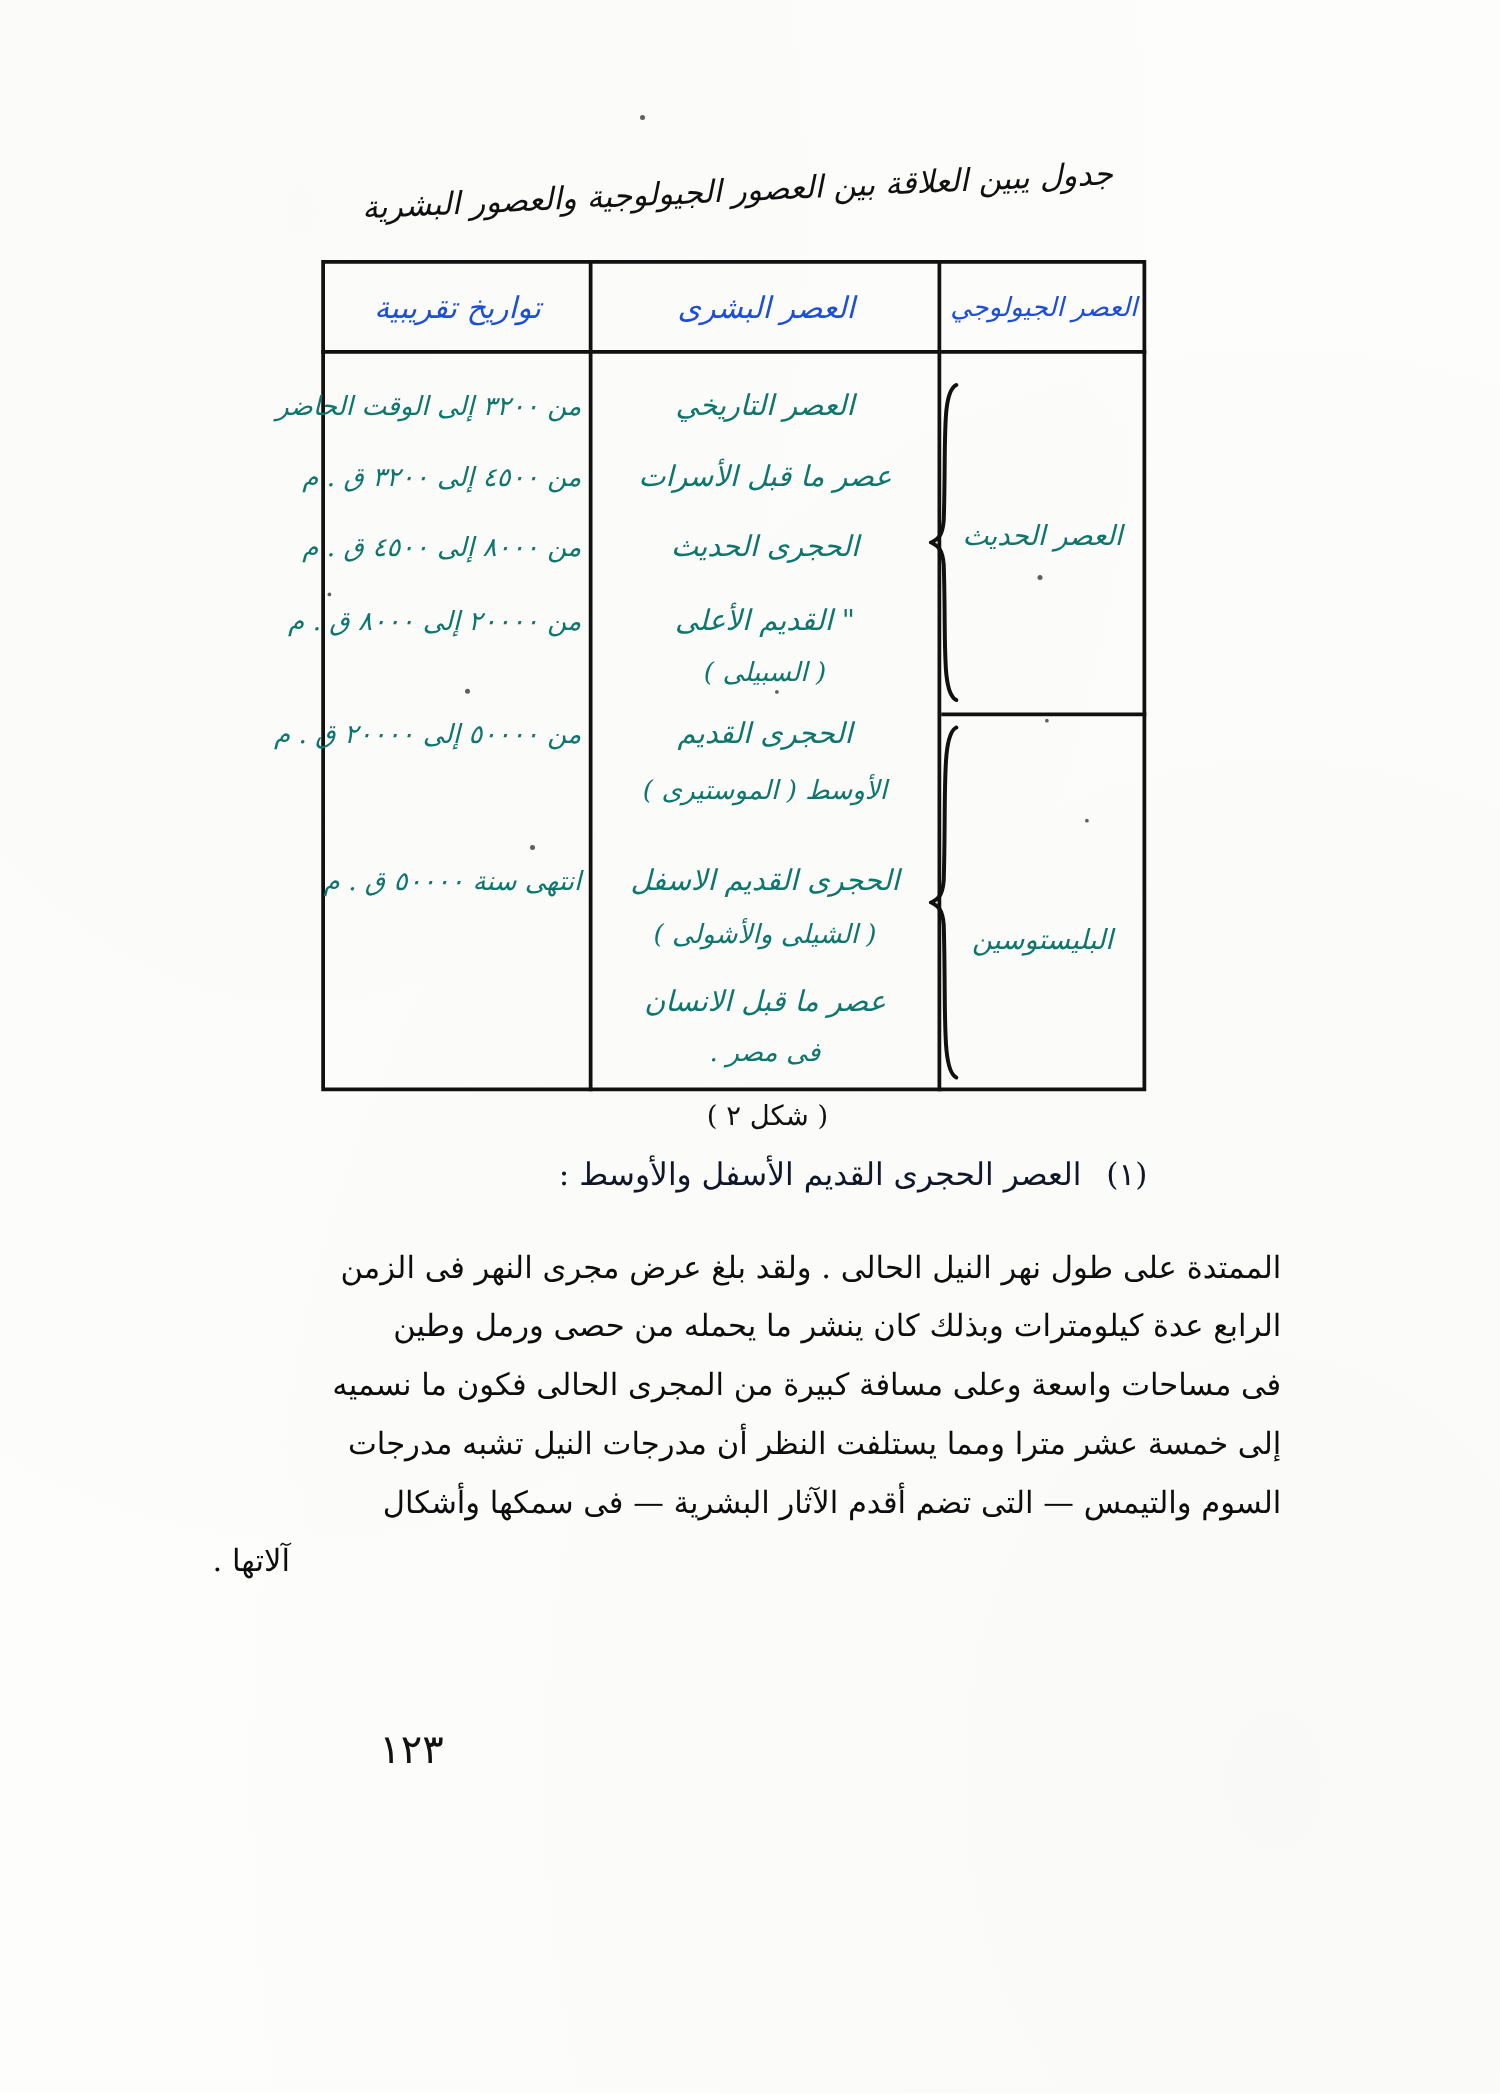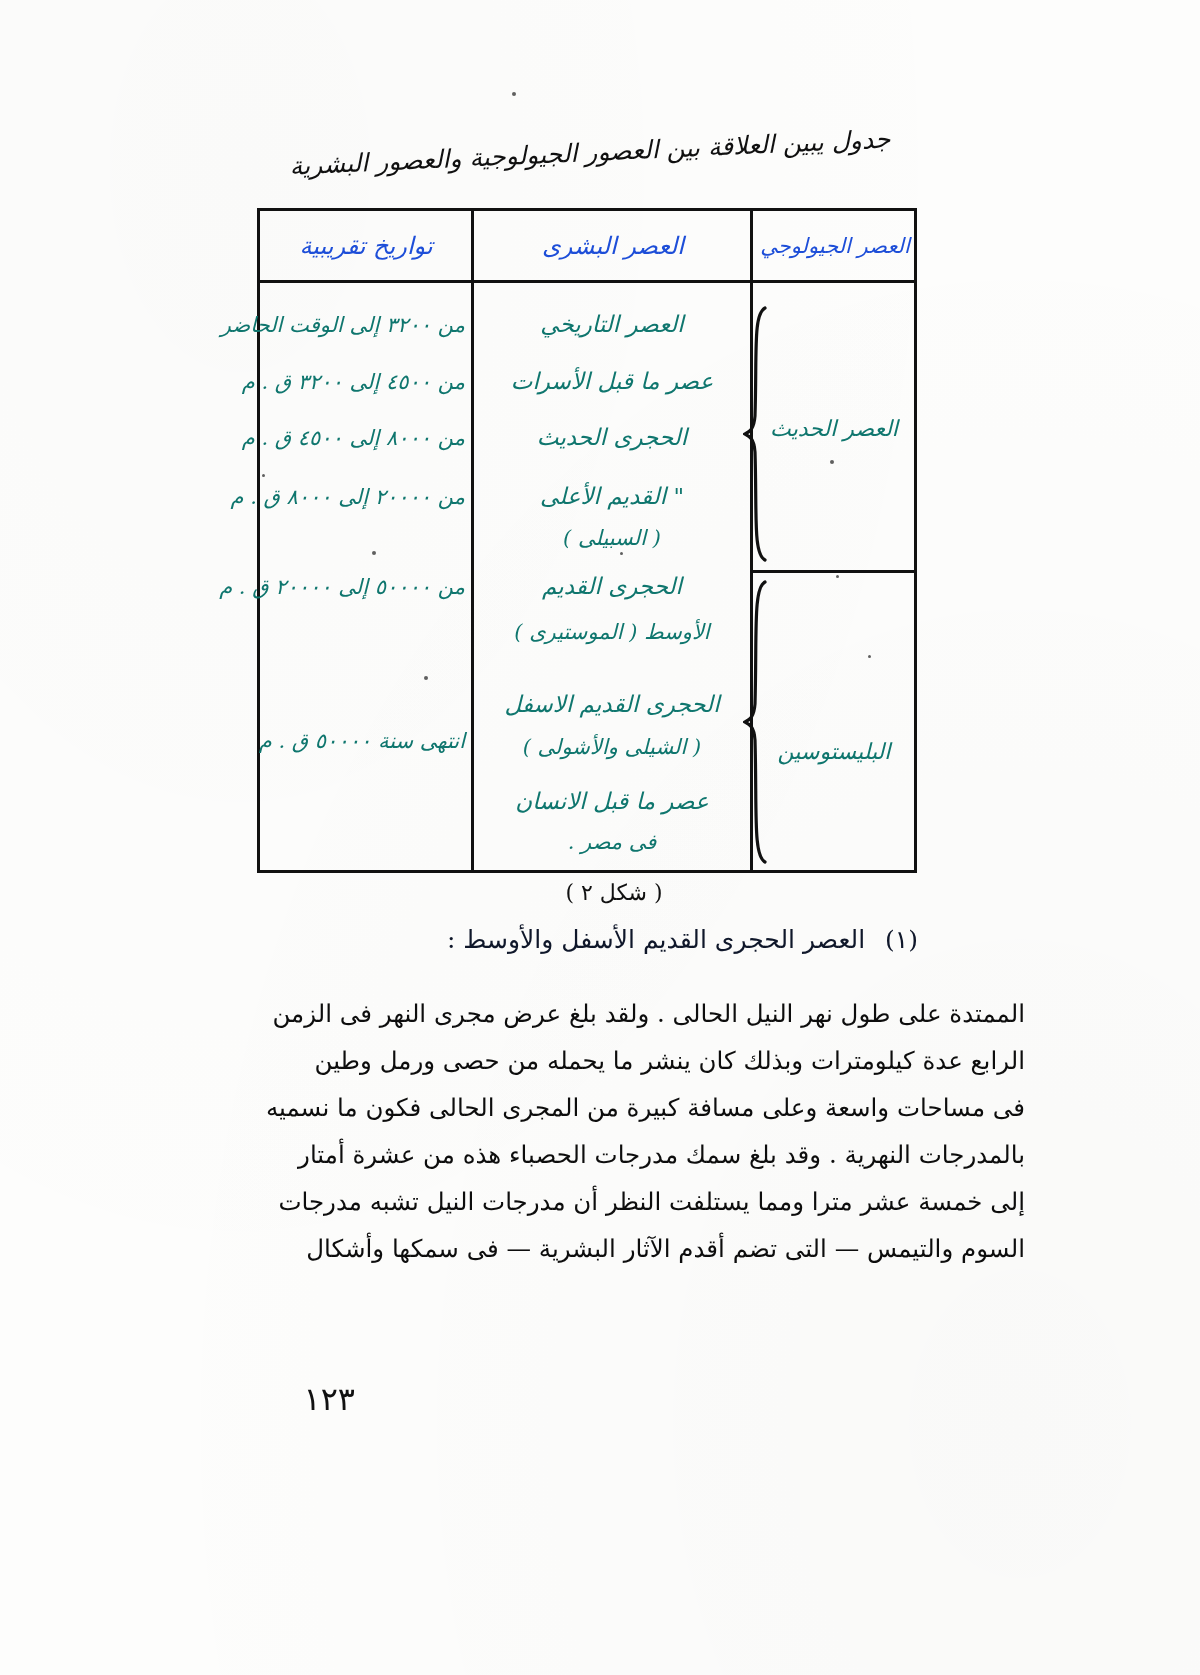--- a/index.html
+++ b/index.html
@@ -257,37 +257,37 @@
     <div class="rowtext human" style="top:275px;">"      القديم الأعلى</div>
     <div class="rowtext human sub" style="top:318px;">( السبيلى )</div>
     <div class="rowtext date" style="top:277px;">من ٢٠٠٠٠ إلى ٨٠٠٠ ق . م</div>
 
     <div class="rowtext human" style="top:365px;">الحجرى القديم</div>
     <div class="rowtext human sub" style="top:412px;">الأوسط ( الموستيرى )</div>
     <div class="rowtext date" style="top:367px;">من ٥٠٠٠٠ إلى ٢٠٠٠٠ ق . م</div>
 
     <div class="rowtext human" style="top:483px;">الحجرى القديم الاسفل</div>
     <div class="rowtext human sub" style="top:527px;">( الشيلى والأشولى )</div>
-    <div class="rowtext date" style="top:485px;margin-top:36px;">انتهى سنة ٥٠٠٠٠ ق . م</div>
+    <div class="rowtext date" style="top:485px;">انتهى سنة ٥٠٠٠٠ ق . م</div>
 
     <div class="rowtext human" style="top:580px;">عصر ما قبل الانسان</div>
     <div class="rowtext human sub" style="top:622px;">فى مصر .</div>
     <div class="rowtext date" style="top:582px;"></div>
   </div>
 
   <div class="fig-caption">( شكل ٢ )</div>
 
   <div class="section-heading">
     <span class="num">(١)</span>
     <span>العصر الحجرى القديم الأسفل والأوسط :</span>
   </div>
 
   <div class="body-par">
     <p>الممتدة على طول نهر النيل الحالى . ولقد بلغ عرض مجرى النهر فى الزمن</p>
     <p>الرابع عدة كيلومترات وبذلك كان ينشر ما يحمله من حصى ورمل وطين</p>
     <p>فى مساحات واسعة وعلى مسافة كبيرة من المجرى الحالى فكون ما نسميه</p>
-    <p>بالمدرجات النهرية . وقد بلغ سمك مدرجات الحصباء هذه من عشرة أمتار</p>
     <p>إلى خمسة عشر مترا ومما يستلفت النظر أن مدرجات النيل تشبه مدرجات</p>
     <p>السوم والتيمس — التى تضم أقدم الآثار البشرية — فى سمكها وأشكال</p>
+    <p class="last">آلاتها .</p>
   </div>
 
   <div class="page-number">١٢٣</div>
 </div>
 
 </body></html>

